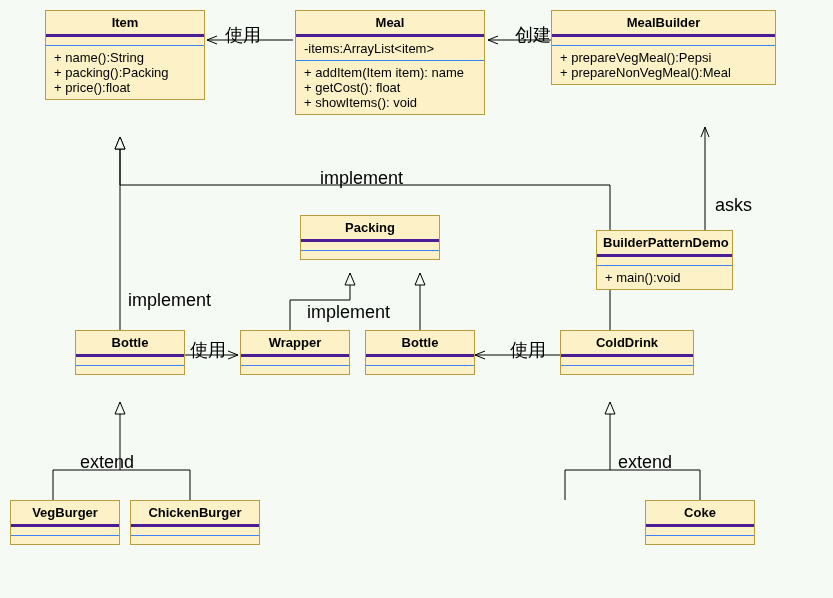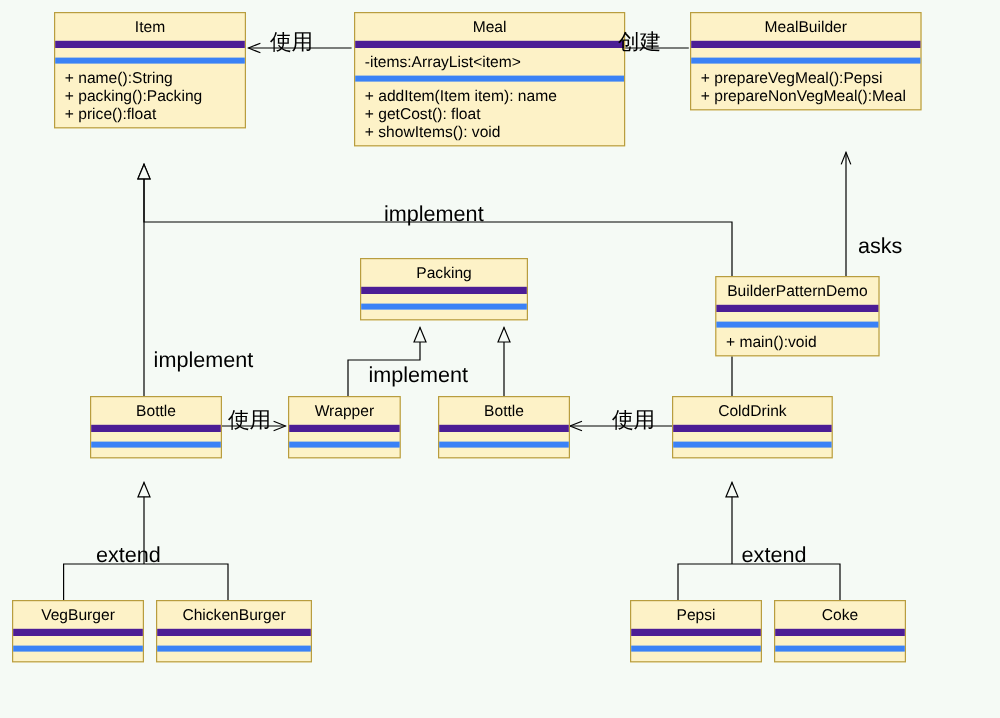--- a/index.html
+++ b/index.html
@@ -1,19 +1,19 @@
 <!DOCTYPE html>
 <html><head>
 <meta charset="utf-8">
 <style>
 body{margin:0;padding:0;background:#f5faf5;font-family:Arial,sans-serif;font-size:13px}
 .canvas{position:relative;width:833px;height:598px}
 .cls{position:absolute;background:#fdf2c7;border:1px solid #b89d3f;box-sizing:border-box}
-.cls .hdr{font-weight:normal;text-align:center;padding:4px 6px;border-bottom:6px solid #4c1d95}
-.cls .sec{padding:4px 8px;border-bottom:5px solid #3b82f6;min-height:8px}
+.cls .hdr{font-weight:bold;text-align:center;padding:4px 6px;border-bottom:3px solid #4c1d95}
+.cls .sec{padding:4px 8px;border-bottom:1px solid #3b82f6;min-height:8px}
 .cls .sec:last-child{border-bottom:none}
 .cls .sec.empty{height:8px;padding:0}
 .lbl{position:absolute;font-size:18px;background:transparent}
 svg{position:absolute;top:0;left:0;pointer-events:none}
 </style>
 </head>
 <body>
 
 <div class="canvas">
 
@@ -55,33 +55,33 @@
 <div class="cls" style="left:45px;top:10px;width:160px">
 <div class="hdr">Item</div>
 <div class="sec empty"></div>
 <div class="sec">
 <div>+ name():String</div>
 <div>+ packing():Packing</div>
 <div>+ price():float</div>
 </div>
 </div>
 
-<div class="cls" style="left:295px;top:10px;width:226px">
+<div class="cls" style="left:295px;top:10px;width:190px">
 <div class="hdr">Meal</div>
 <div class="sec">
 <div>-items:ArrayList&lt;item&gt;</div>
 </div>
 <div class="sec">
 <div>+ addItem(Item item): name</div>
 <div>+ getCost(): float</div>
 <div>+ showItems(): void</div>
 </div>
 </div>
 
-<div class="cls" style="left:575px;top:10px;width:193px">
+<div class="cls" style="left:551px;top:10px;width:225px">
 <div class="hdr">MealBuilder</div>
 <div class="sec empty"></div>
 <div class="sec">
 <div>+ prepareVegMeal():Pepsi</div>
 <div>+ prepareNonVegMeal():Meal</div>
 </div>
 </div>
 
 <div class="cls" style="left:300px;top:215px;width:140px">
 <div class="hdr">Packing</div>
@@ -96,21 +96,21 @@
 <div>+ main():void</div>
 </div>
 </div>
 
 <div class="cls" style="left:75px;top:330px;width:110px">
 <div class="hdr">Bottle</div>
 <div class="sec empty"></div>
 <div class="sec empty"></div>
 </div>
 
-<div class="cls" style="left:240px;top:330px;width:94px">
+<div class="cls" style="left:240px;top:330px;width:110px">
 <div class="hdr">Wrapper</div>
 <div class="sec empty"></div>
 <div class="sec empty"></div>
 </div>
 
 <div class="cls" style="left:365px;top:330px;width:110px">
 <div class="hdr">Bottle</div>
 <div class="sec empty"></div>
 <div class="sec empty"></div>
 </div>
@@ -126,25 +126,20 @@
 <div class="sec empty"></div>
 <div class="sec empty"></div>
 </div>
 
 <div class="cls" style="left:130px;top:500px;width:130px">
 <div class="hdr">ChickenBurger</div>
 <div class="sec empty"></div>
 <div class="sec empty"></div>
 </div>
 
-<div class="cls" style="left:525px;top:500px;width:110px">
-<div class="hdr">Pepsi</div>
-<div class="sec empty"></div>
-<div class="sec empty"></div>
-</div>
 
 <div class="cls" style="left:645px;top:500px;width:110px">
 <div class="hdr">Coke</div>
 <div class="sec empty"></div>
 <div class="sec empty"></div>
 </div>
 
 <div class="lbl" style="left:225px;top:23px">使用</div>
 <div class="lbl" style="left:515px;top:23px">创建</div>
 <div class="lbl" style="left:320px;top:168px">implement</div>

